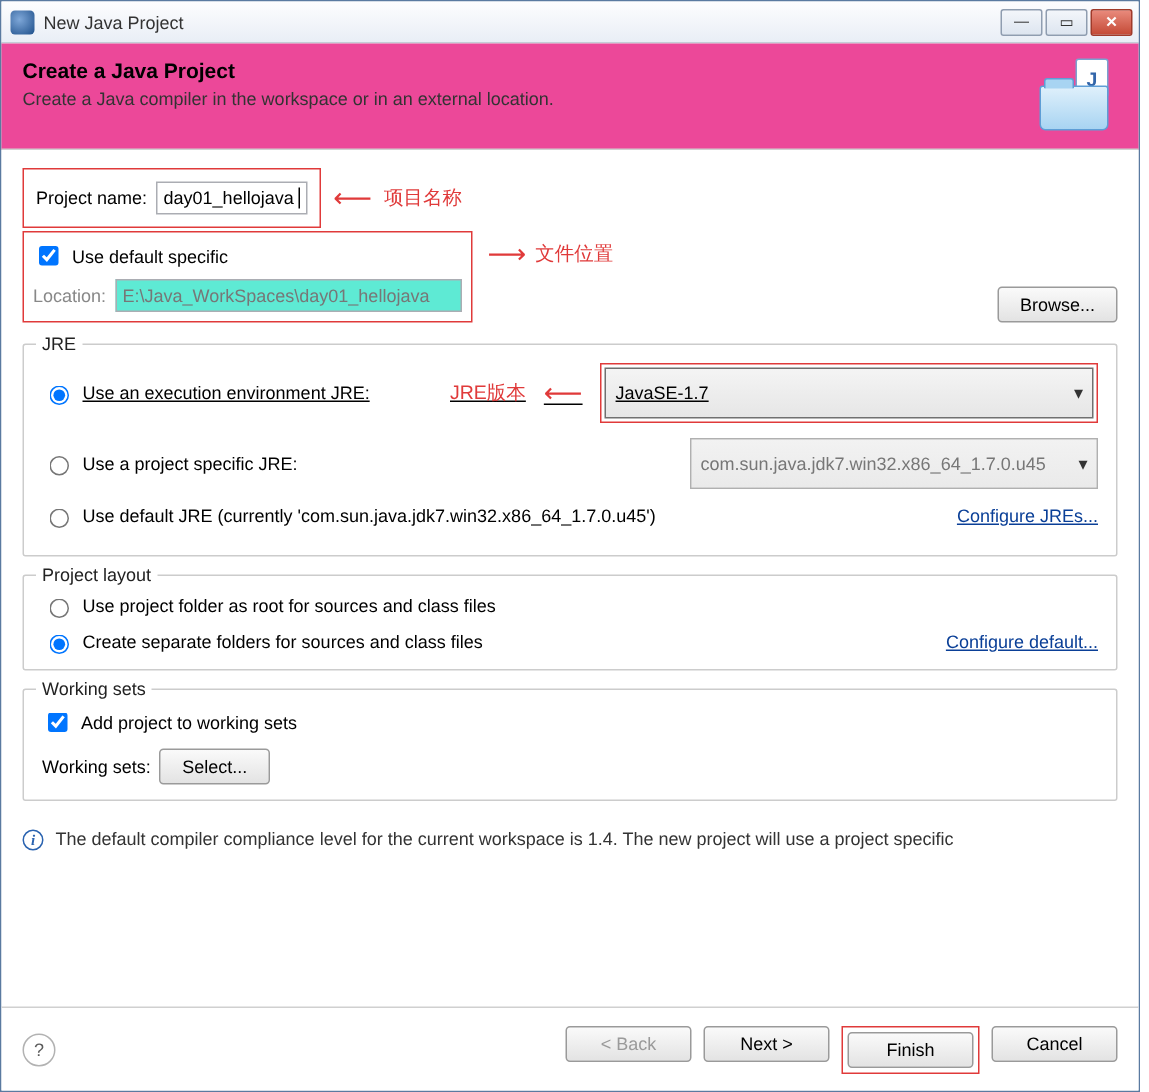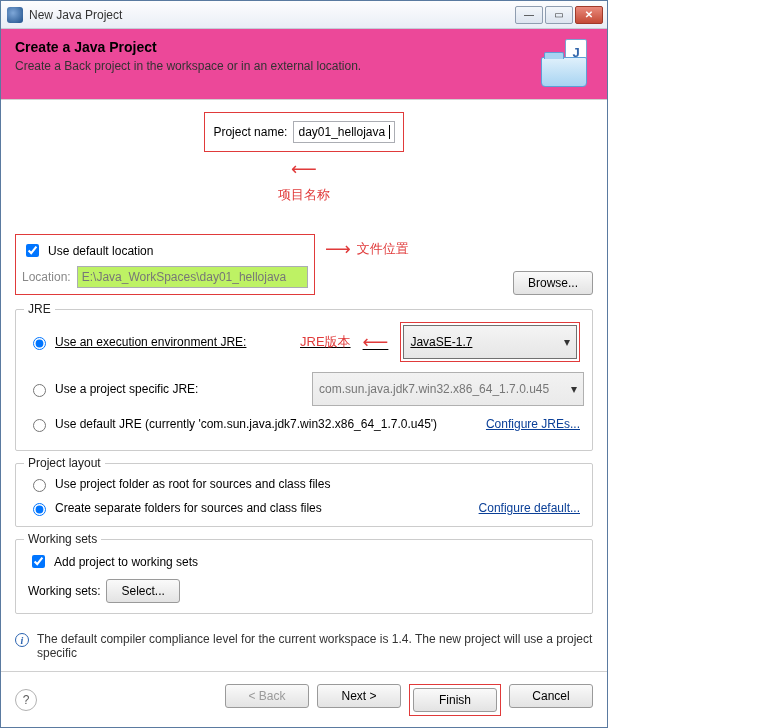--- a/index.html
+++ b/index.html
@@ -7,21 +7,21 @@
     margin: 0;
     font-family: "Segoe UI", Tahoma, sans-serif;
     font-size: 12px;
     background: #fff;
     width: 766px;
     height: 728px;
     overflow: hidden;
     color: #000;
   }
   .window {
-    width: 608px;
+    width: 760px;
     height: 728px;
     border: 1px solid #5a7aa0;
     display: flex;
     flex-direction: column;
     background: #fff;
   }
   .titlebar {
     height: 28px;
     background: linear-gradient(#fdfdfe, #e9eef6);
     border-bottom: 1px solid #c5ccd7;
@@ -94,21 +94,21 @@
 
   .row { display:flex; align-items:center; gap:6px; margin-bottom:8px; }
   .label { white-space:nowrap; }
   input[type=text].field, select.field {
     height: 22px;
     border: 1px solid #abadb3;
     padding: 2px 4px;
     font: inherit;
     background:#fff;
   }
-  input[type=text].field.disabled, select.field.disabled { background:#bef264; color:#777; }
+  input[type=text].field.disabled, select.field.disabled { background:#5eead4; color:#777; }
   .fieldset {
     border: 1px solid #ccc;
     border-radius: 2px;
     padding: 12px 12px 10px 12px;
     margin-bottom: 12px;
     position: relative;
   }
   .fieldset > .legend {
     position:absolute; top:-8px; left:8px;
     background:#fff; padding:0 4px; color:#222;
@@ -191,31 +191,31 @@
     <div class="winbtns">
       <div class="winbtn">—</div>
       <div class="winbtn">▭</div>
       <div class="winbtn close">✕</div>
     </div>
   </div>
 
   <div class="header">
     <div class="htext">
       <h2>Create a Java Project</h2>
-      <div class="hdesc">Create a Back project in the workspace or in an external location.</div>
+      <div class="hdesc">Create a Java compiler in the workspace or in an external location.</div>
     </div>
     <div class="hicon">
       <div class="jfile">J</div>
       <div class="folder"></div>
     </div>
   </div>
 
   <div class="body">
 
-    <div class="projname-wrap" style="margin-bottom:10px;flex-direction:column;">
+    <div class="projname-wrap" style="margin-bottom:10px;">
       <div class="anno-box projname-box">
         <span class="label">Project name:</span>
         <span style="display:inline-flex;align-items:center;border:1px solid #abadb3;height:22px;padding:0 4px;min-width:96px;">
           <span>day01_hellojava</span>
             <span class="cursor-caret">&nbsp;</span>
         </span>
       </div>
       <span class="arrow-right">⟵</span>
       <span class="anno-text">项目名称</span>
       <input type="text" class="field" style="flex: 1 1 0%; visibility: hidden;">
@@ -223,21 +223,21 @@
 
     <div class="row" style="margin-top:-46px;margin-bottom:16px;pointer-events:none;">
       <span class="label" style="visibility:hidden">Project name:</span>
       <input type="text" class="field" style="flex: 1 1 0%; visibility: hidden;">
     </div>
 
     <div style="display:flex;align-items:flex-start;gap:10px;margin-bottom:14px;">
       <div class="anno-box" style="flex:0 0 300px;padding:6px;">
         <div class="row" style="margin-bottom:6px;">
           <input type="checkbox" checked="" style="">
-          <span class="label">Use default location</span>
+          <span class="label">Use default specific</span>
         </div>
         <div class="row" style="margin-bottom:0;">
           <span class="label" style="color:#888">Location:</span>
           <input type="text" class="field disabled" style="flex: 1 1 0%;" disabled="" value="E:\Java_WorkSpaces\day01_hellojava">
         </div>
       </div>
       <div style="display:flex;align-items:center;gap:6px;padding-top:6px;">
         <span class="arrow-right">⟶</span>
         <span class="anno-text">文件位置</span>
       </div>

